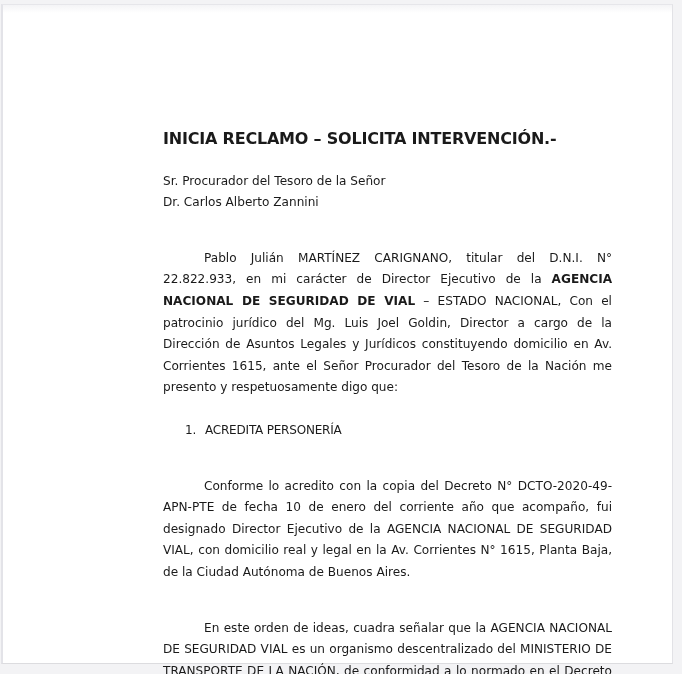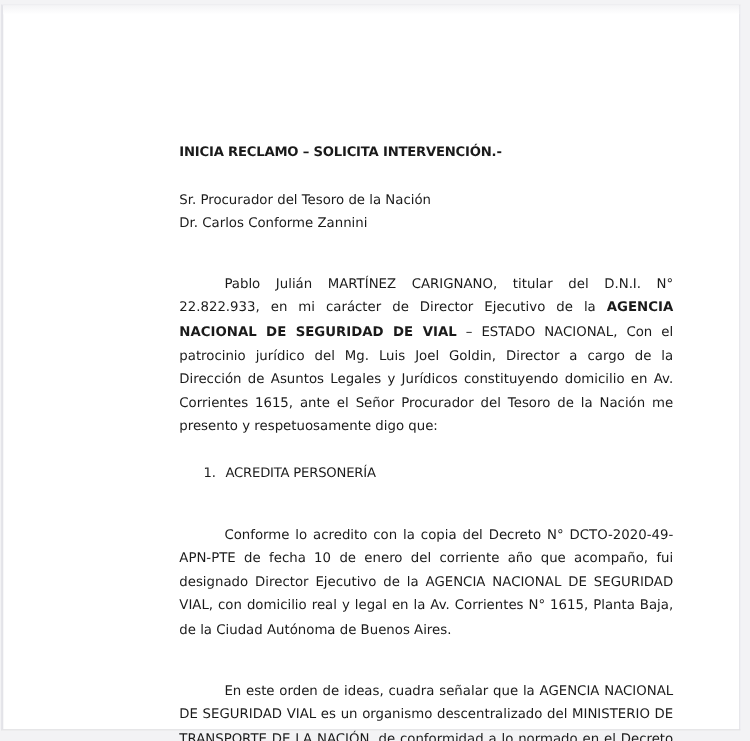--- a/index.html
+++ b/index.html
@@ -41,21 +41,21 @@
       left: 160px;
       top: 123px;
       width: 449px;
       font-family: "DejaVu Sans", sans-serif;
       font-size: 12.1px;
       color: #1a1a1a;
       line-height: 21.6px;
     }
     .title {
       font-weight: bold;
-      font-size: 12px;
+      font-size: 16px;
       letter-spacing: -0.2px;
       margin: 0;
     }
     .addressee {
       margin-top: 21px;
     }
     .addressee div {
       white-space: nowrap;
     }
     .para {
@@ -80,22 +80,22 @@
 </head>
 <body>
 
 <div class="viewer">
   <div class="page">
     <div class="page-top-shade"></div>
     <div class="content">
       <p class="title">INICIA RECLAMO – SOLICITA INTERVENCIÓN.-</p>
 
       <div class="addressee">
-        <div>Sr. Procurador del Tesoro de la Nación</div>
-        <div>Dr. Carlos Conforme Zannini</div>
+        <div>Sr. Procurador del Tesoro de la Señor</div>
+        <div>Dr. Carlos Alberto Zannini</div>
       </div>
 
       <p class="para"><span>Pablo Julián MARTÍNEZ CARIGNANO, titular del D.N.I. N° 22.822.933, en mi carácter de Director Ejecutivo de la </span><b>AGENCIA NACIONAL DE SEGURIDAD DE VIAL</b><span> – ESTADO NACIONAL, Con el patrocinio jurídico del Mg. Luis Joel Goldin, Director a cargo de la Dirección de Asuntos Legales y Jurídicos constituyendo domicilio en Av. Corrientes 1615, ante el Señor Procurador del Tesoro de la Nación me presento y respetuosamente digo que:</span></p>
 
       <div class="section-heading"><span class="num">1.</span><span>ACREDITA PERSONERÍA</span></div>
 
       <p class="para">Conforme lo acredito con la copia del Decreto N° DCTO-2020-49-APN-PTE de fecha 10 de enero del corriente año que acompaño, fui designado Director Ejecutivo de la AGENCIA NACIONAL DE SEGURIDAD VIAL, con domicilio real y legal en la Av. Corrientes N° 1615, Planta Baja, de la Ciudad Autónoma de Buenos Aires.</p>
       <p class="para">En este orden de ideas, cuadra señalar que la AGENCIA NACIONAL DE SEGURIDAD VIAL es un organismo descentralizado del MINISTERIO DE TRANSPORTE DE LA NACIÓN, de conformidad a lo normado en el Decreto Nº 08/2016 y Decreto Nº DECFO-2019-7-APN-SLYT modificatorio de la Ley de Ministerios Nº 22.520 (t.o. Decreto Nº 438/1992) y sus modificatorias</p>
     </div>
   </div>

